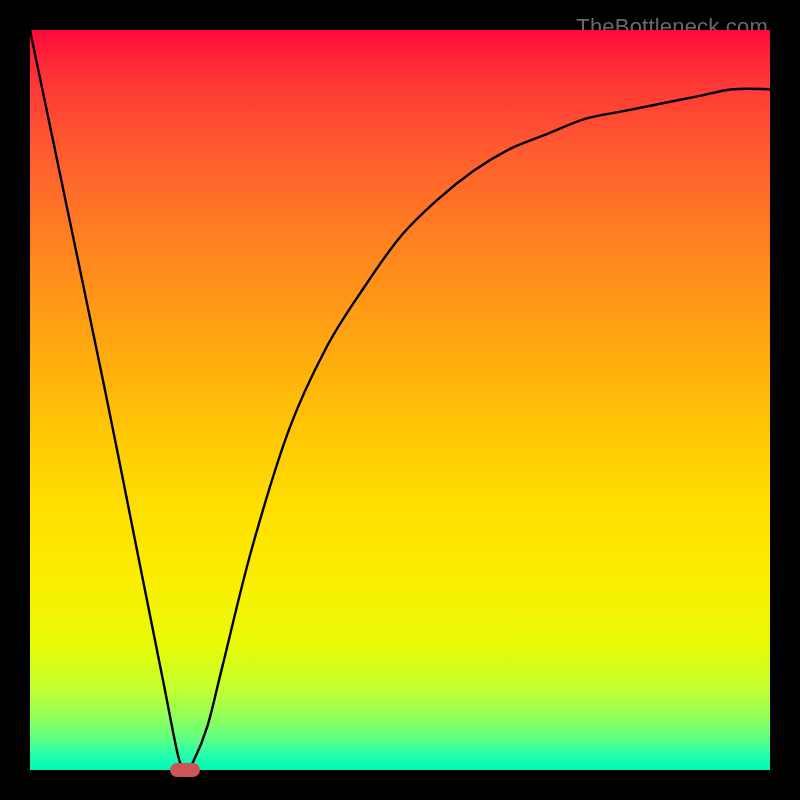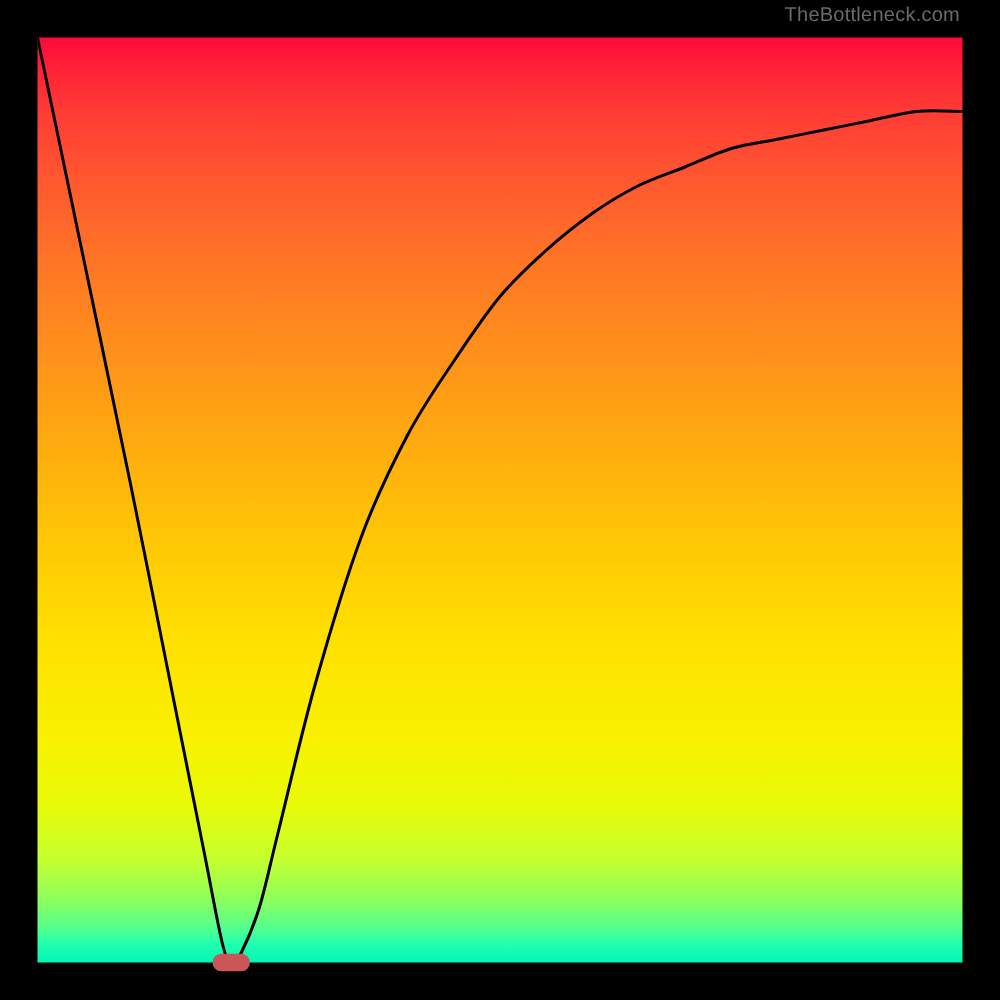--- a/index.html
+++ b/index.html
@@ -37,24 +37,24 @@
       #e8fb07 83%,
       #c4ff30 89%,
       #8fff5a 93%,
       #5aff88 96%,
       #22ffb0 98%,
       #00f7b6 100%
     );
   }
   .watermark {
     position: absolute;
-    top: 4px;
+    top: 14px;
     right: 32px;
     color: #6a6a6a;
-    font-size: 16px;
+    font-size: 22px;
     font-weight: 500;
     letter-spacing: 0.2px;
     user-select: none;
   }
   svg.curve {
     position: absolute;
     left: 0;
     top: 0;
     width: 740px;
     height: 740px;

